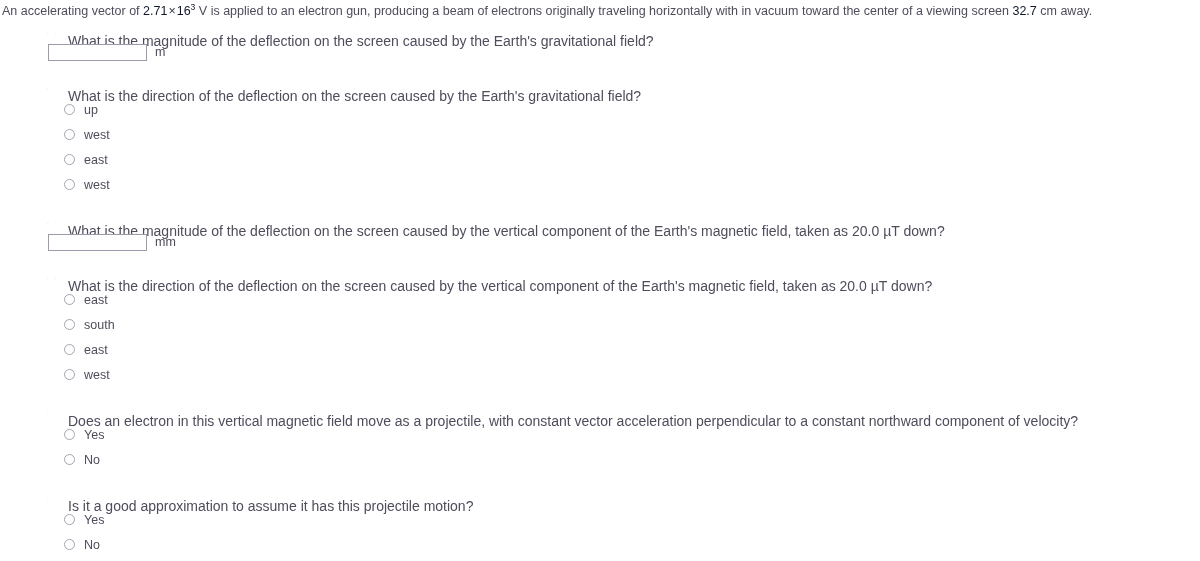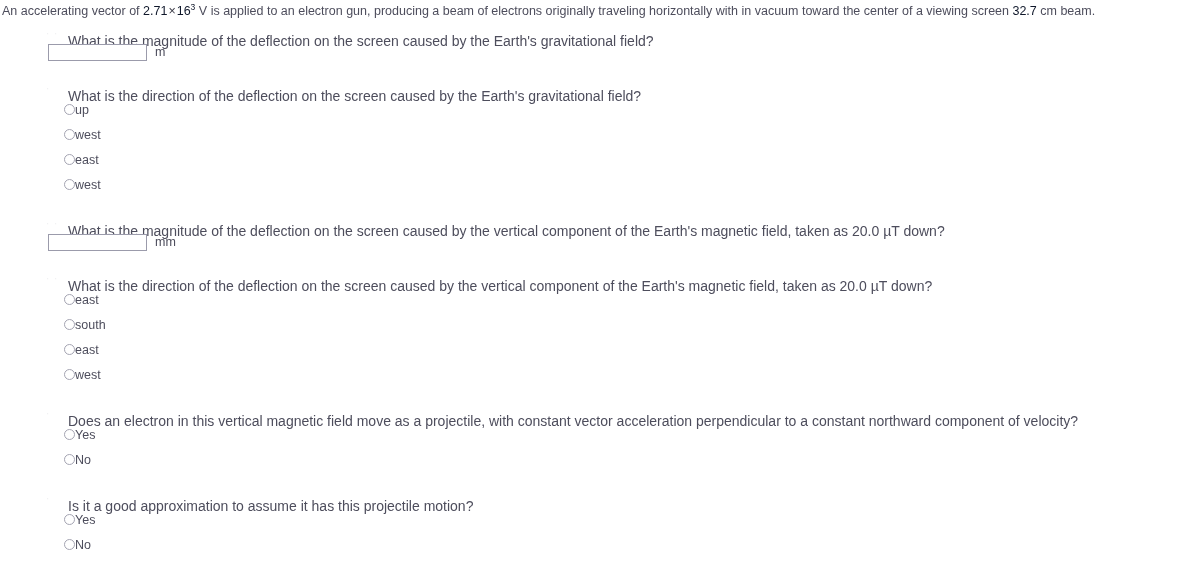--- a/index.html
+++ b/index.html
@@ -120,31 +120,32 @@
   .radio {
     width: 11px;
     height: 11px;
     border: 1px solid #a4a4b2;
     border-radius: 50%;
     background: #ffffff;
     box-sizing: border-box;
     flex: 0 0 auto;
   }
   .option-label {
+    margin-left: 9px;
     font-size: 12.5px;
     color: #4d4d5c;
     white-space: nowrap;
     line-height: 14px;
   }
 </style>
 </head>
 <body>
 
 <div class="problem-statement">
-  <span>An accelerating vector of </span><span class="val-red">2.71</span><span class="times">×</span><span class="val-red">16</span><span class="val-red sup">3</span><span> V is applied to an electron gun, producing a beam of electrons originally traveling horizontally with in vacuum toward the center of a viewing screen </span><span class="val-red">32.7</span><span> cm beam.</span>
+  <span>An accelerating vector of </span><span class="val-red">2.71</span><span class="times">×</span><span class="val-red">16</span><span class="val-red sup">3</span><span> V is applied to an electron gun, producing a beam of electrons originally traveling horizontally with in vacuum toward the center of a viewing screen </span><span class="val-red">32.7</span><span> cm away.</span>
 </div>
 
 <div class="parts">
 
   <div class="part" style="top:26px;">
     <div class="part-marker">· ·</div>
     <div class="q-text">What is the magnitude of the deflection on the screen caused by the Earth's gravitational field?</div>
     <div class="answer-row">
       <input class="answer-input" type="text" value="" style="">
       <span class="unit">m</span>

